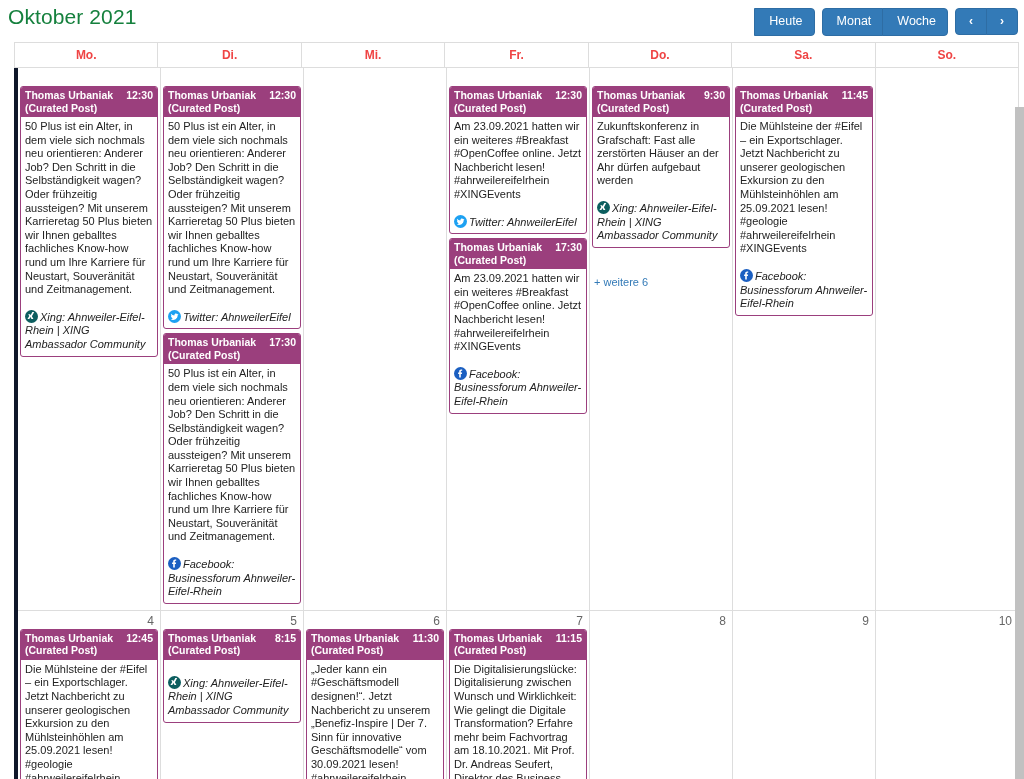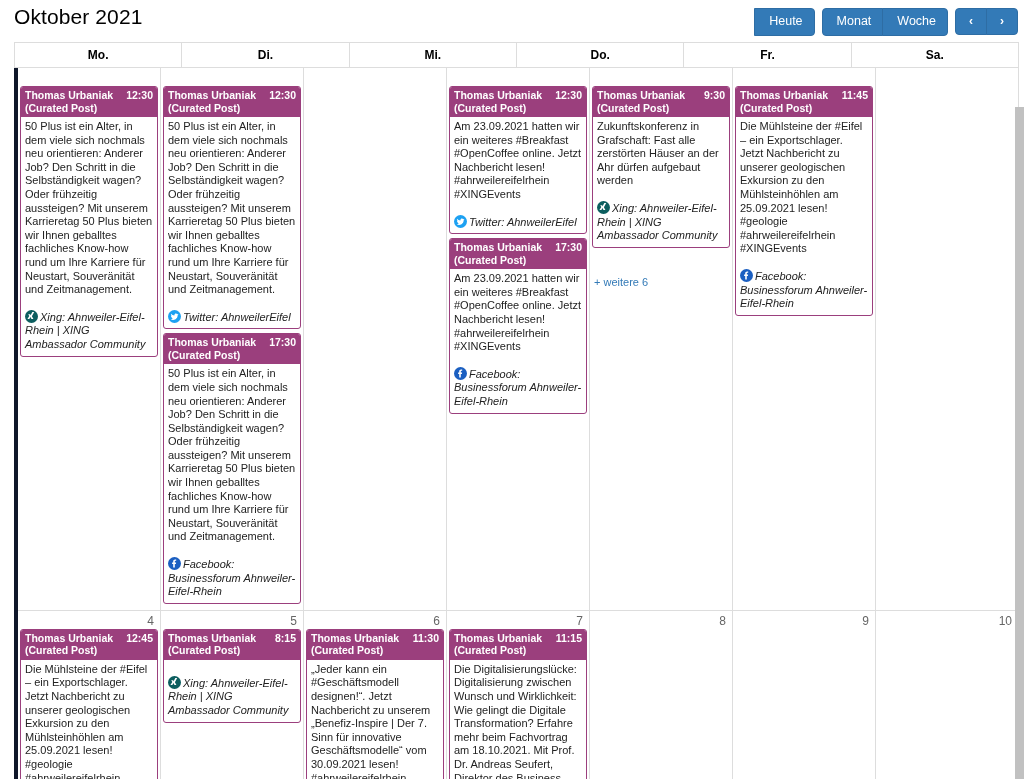--- a/index.html
+++ b/index.html
@@ -13,24 +13,24 @@
   #app { width: 1024px; height: 779px; position: relative; background: #fff; }
 
   
   .toolbar {
     position: relative;
     height: 42px;
     padding: 0 0 0 14px;
   }
   .cal-title {
     position: absolute;
-    left: 14px; top: 5px;
+    left: 8px; top: 5px;
     font-size: 21px;
     font-weight: 400;
-    color: #000000;
+    color: #15803d;
     letter-spacing: 0.1px;
   }
   .btn-zone {
     position: absolute;
     right: 6px; top: 8px;
     display: flex;
     gap: 7px;
     align-items: center;
   }
   .btn-group { display: flex; }
@@ -66,21 +66,21 @@
     background: #ffffff;
     width: 1005px;
   }
   .dow-cell {
     flex: 1 1 0;
     border-right: 1px solid #dddddd;
     border-bottom: 1px solid #dddddd;
     text-align: center;
     font-size: 12px;
     font-weight: bold;
-    color: #000000;
+    color: #ef4444;
     padding: 5px 0 5px 0;
   }
 
   .weeks { width: 1005px; }
   .week-row {
     display: flex;
     border-left: 4px solid #0f172a;
   }
   .day-cell {
     flex: 1 1 0;
@@ -196,23 +196,24 @@
         <button class="btn btn-arrow">›</button>
       </div>
     </div>
   </div>
 
   <div class="cal-wrap">
     <div class="dow-row" id="dow-row">
         <div class="dow-cell">Mo.</div>
         <div class="dow-cell">Di.</div>
         <div class="dow-cell">Mi.</div>
+        <div class="dow-cell">Fr.</div>
         <div class="dow-cell">Do.</div>
-        <div class="dow-cell">Fr.</div>
         <div class="dow-cell">Sa.</div>
+        <div class="dow-cell">So.</div>
       </div>
     <div class="weeks" id="weeks">
         <div class="week-row">
           <div class="day-cell" style="min-height: 457px;">
             <div class="daynum blank">&nbsp;</div>
             <div class="event">
               <div class="event-head">
                 <div class="row1">
                   <span class="name">Thomas Urbaniak</span>
                   <span class="time">12:30</span>

